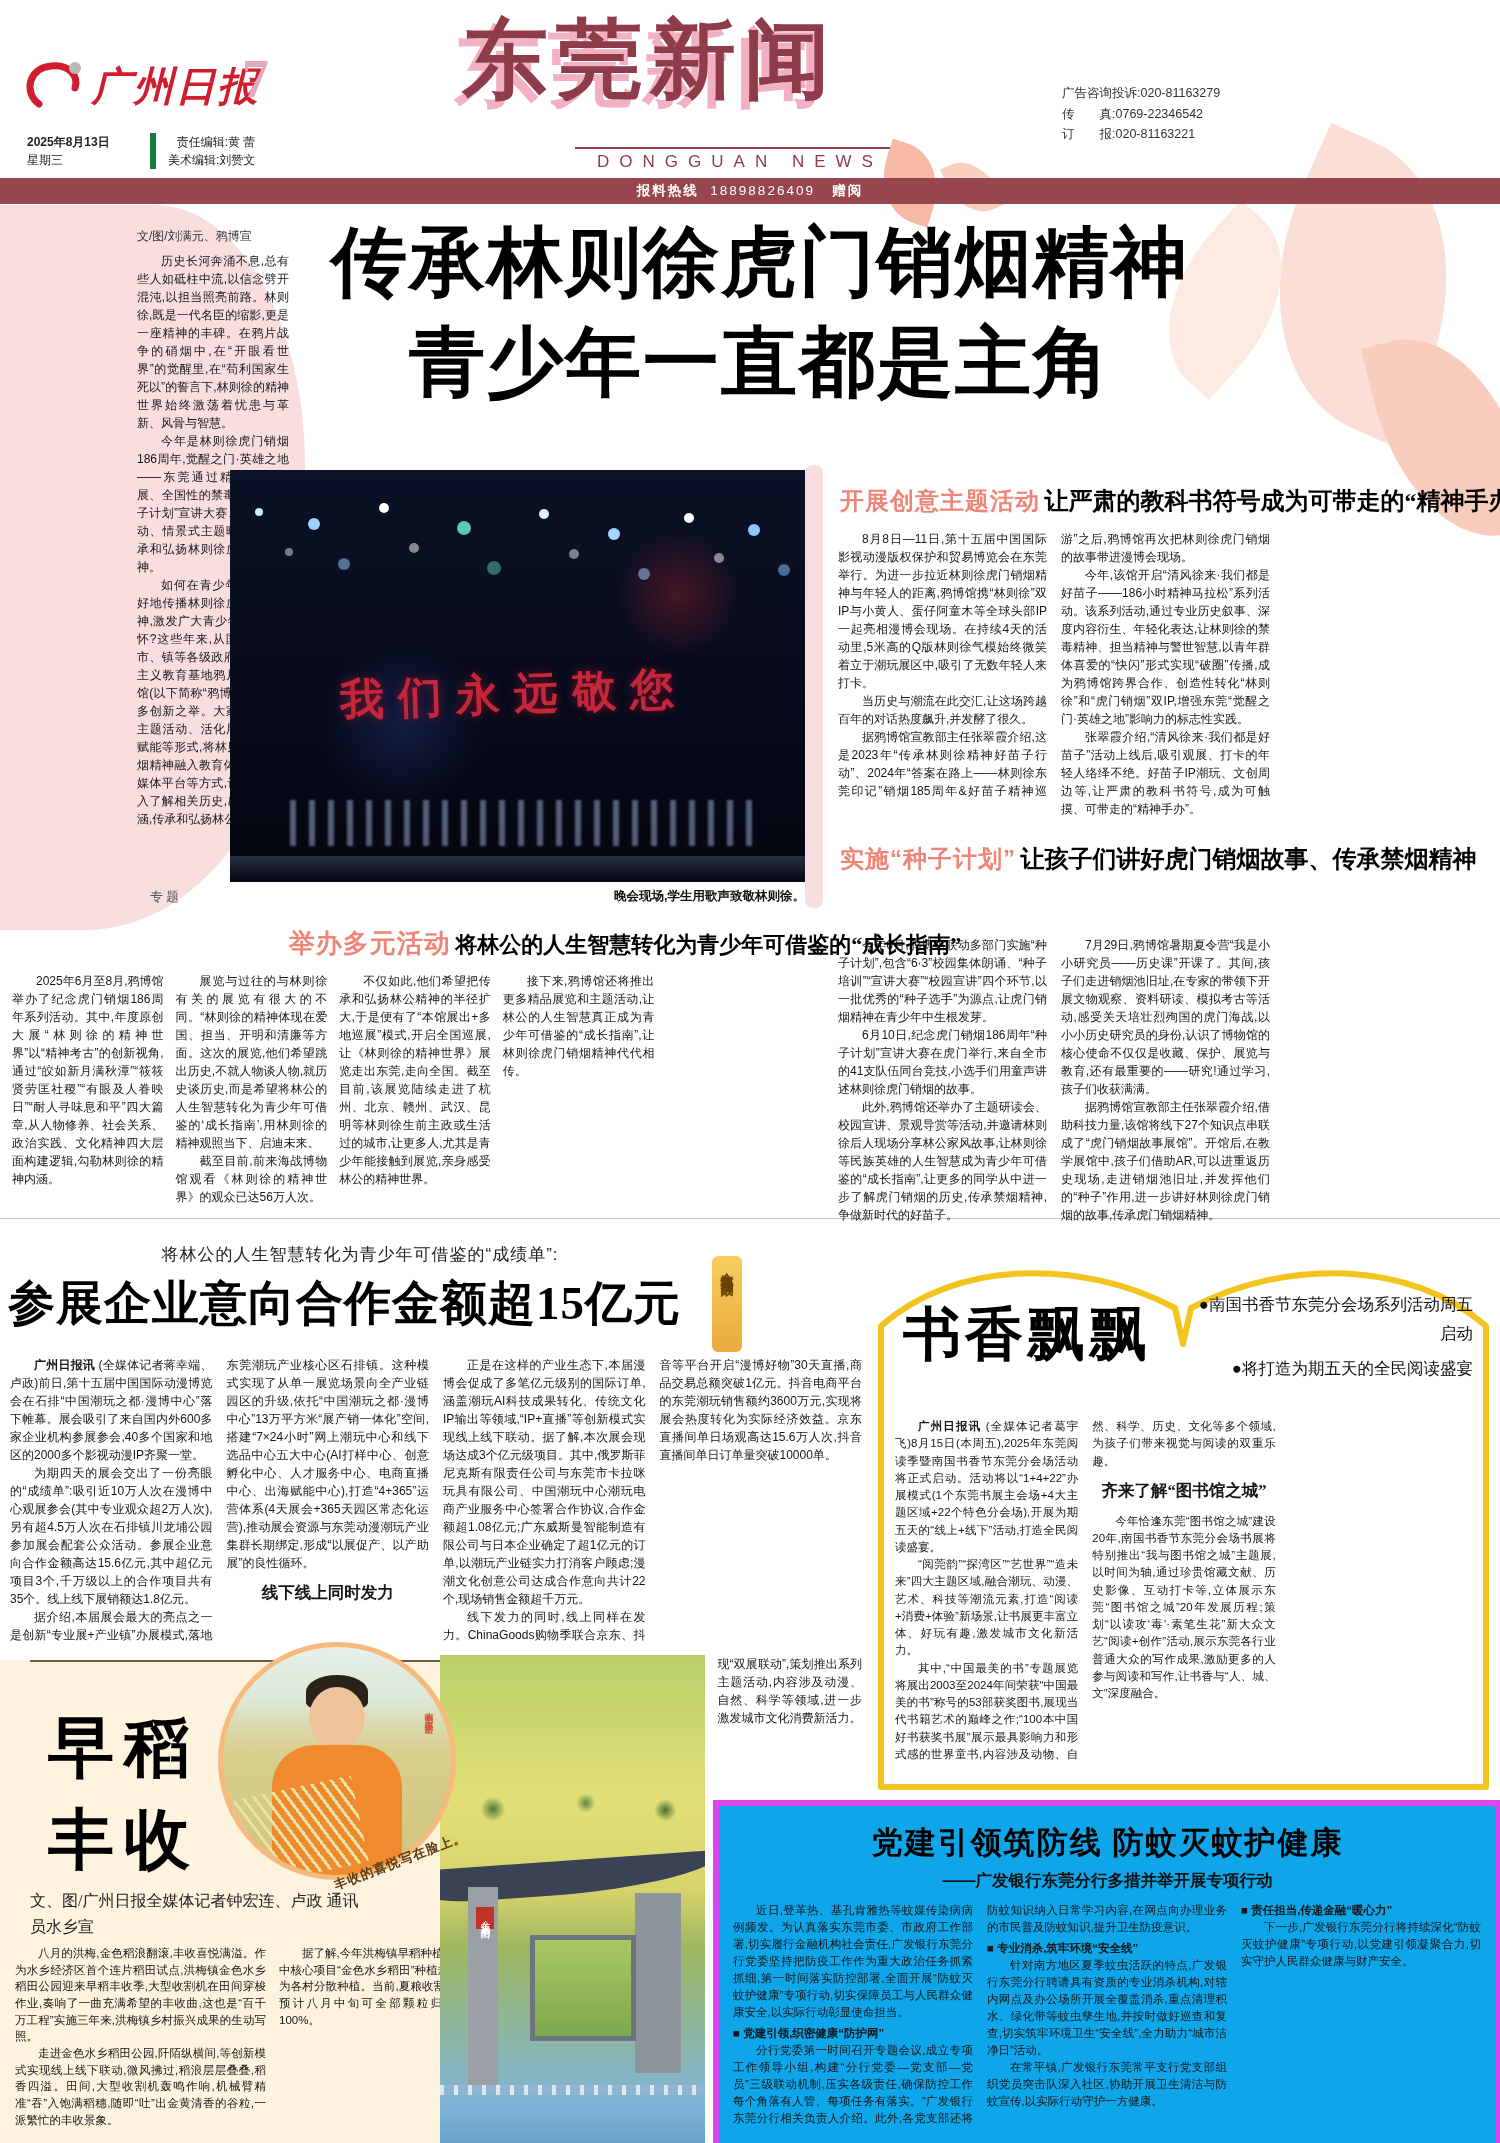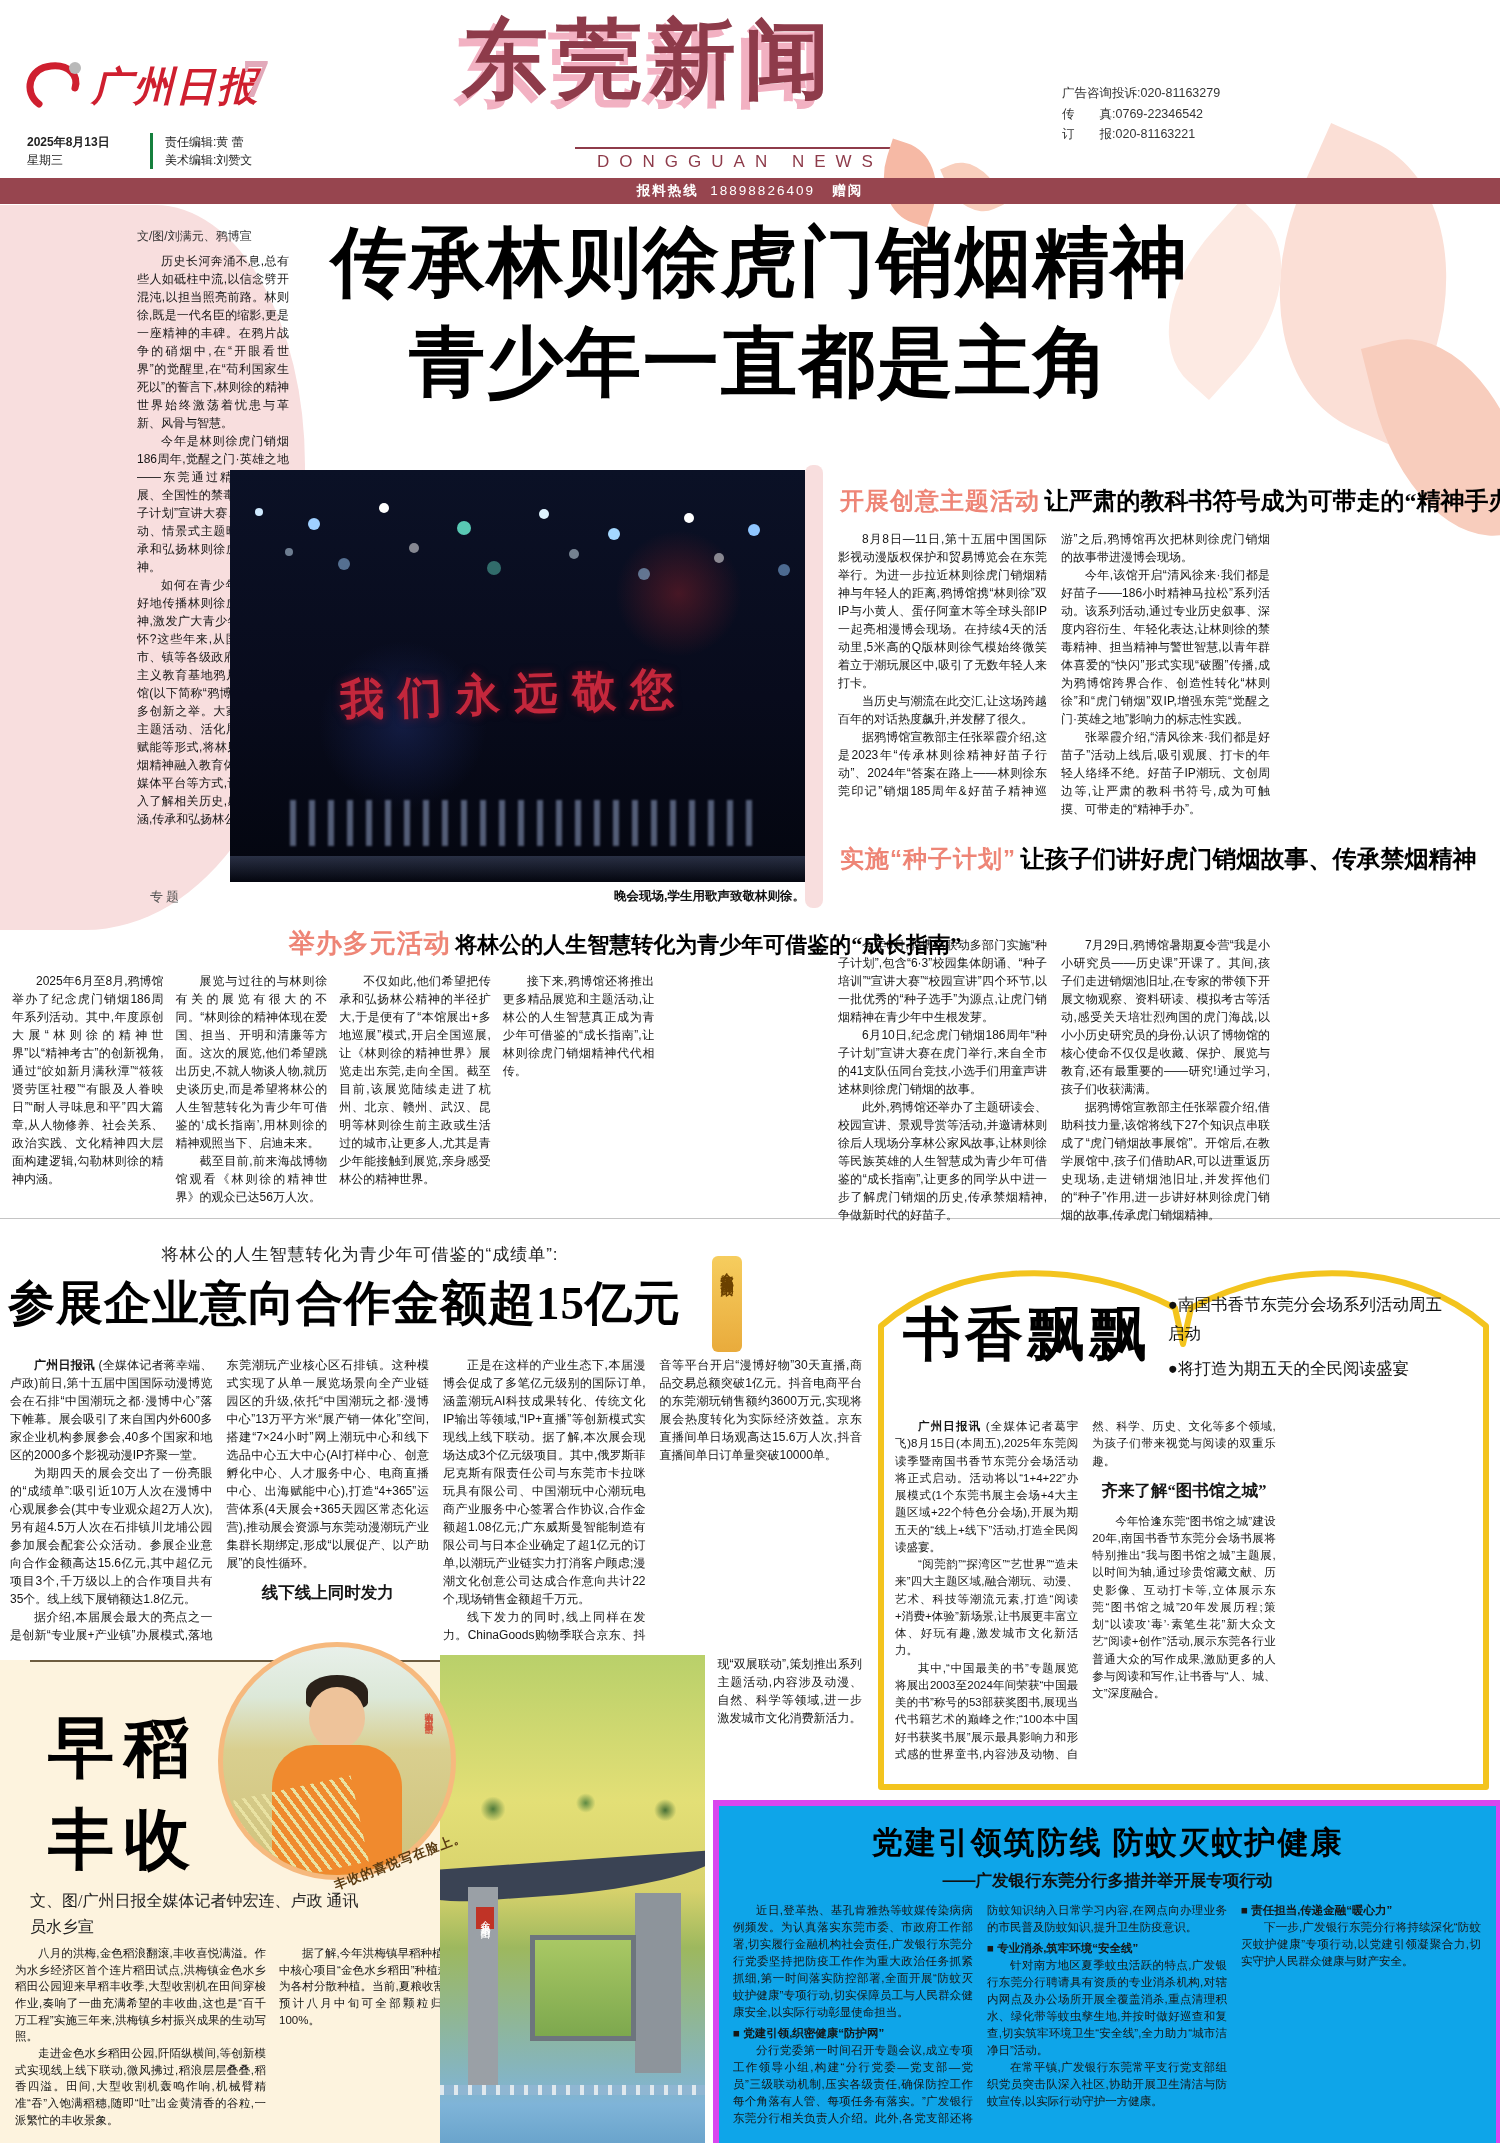--- a/index.html
+++ b/index.html
@@ -4,21 +4,21 @@
 <style>
   html,body{margin:0;padding:0;}
   body{width:1500px;height:2143px;position:relative;background:#fff;overflow:hidden;
        font-family:"Liberation Sans",sans-serif;color:#111;}
   .abs{position:absolute;}
   
   .logo-script{font-family:"Liberation Serif",serif;font-weight:bold;font-style:italic;
        color:#cf1f2f;font-size:40px;letter-spacing:2px;}
   .page-num{font-family:"Liberation Serif",serif;font-weight:bold;color:#e2a9ba;font-size:54px;}
   .meta-small{font-size:12px;color:#222;line-height:1.5;}
-  .editor-block{border-left:3px solid #15803d;padding-left:12px;}
+  .editor-block{border-left:6px solid #15803d;padding-left:12px;text-align:right;}
   .section-title{font-family:"Liberation Serif",serif;font-weight:bold;font-size:86px;
        color:#8e3b4a;letter-spacing:8px;text-shadow:-8px 8px 0 #f2b1c2;white-space:nowrap;}
   .section-en{color:#8e3b4a;font-size:17px;letter-spacing:10px;text-align:center;}
   .section-line{background:#8e3b4a;height:2px;}
   .contact{font-size:12.5px;color:#333;line-height:1.65;}
   .hotbar{background:#97454f;color:#fff;font-size:13.5px;text-align:center;line-height:26px;letter-spacing:2px;}
   
   .pinkblob{background:#f8dede;}
   .petal{border-radius:0 75% 0 75%;}
   
@@ -219,21 +219,21 @@
 <div class="abs bodytext cols2" style="left:560px;top:1655px;width:302px;height:138px;z-index:1;">
     <p class="colhead">双展联动激发新活力</p>
     <p>围绕“书香筑梦,共享未来”的主题,本届漫博会还与南国书香节东莞分会场实现“双展联动”,策划推出系列主题活动,内容涉及动漫、自然、科学等领域,进一步激发城市文化消费新活力。</p>
   </div>
 
 <div class="abs" style="left:875px;top:1228px;width:617px;height:565px;z-index:1;">
   <svg width="617" height="565" viewBox="0 0 617 565" style="position:absolute;left:0;top:0;">
     <path d="M6,98 C80,32 205,30 300,80 L308,116 L316,80 C411,30 536,32 611,98 L611,559 L6,559 Z" fill="none" stroke="#f3c41e" stroke-width="6" stroke-linejoin="round" stroke-linecap="round"></path>
   </svg>
   <div class="abs book-title" style="left:28px;top:68px;">书香飘飘</div>
-  <div class="abs book-bullets" style="left:293px;top:62px;width:290px;">
+  <div class="abs book-bullets" style="left:308px;top:62px;width:290px;text-align:right;">
       <p>●南国书香节东莞分会场系列活动周五启动</p>
       <p>●将打造为期五天的全民阅读盛宴</p>
     </div>
   <div class="abs bodytext cols3" style="left:20px;top:190px;width:578px;height:352px;font-size:11.5px;">
       <p><b>广州日报讯</b> (全媒体记者葛宇飞)8月15日(本周五),2025年东莞阅读季暨南国书香节东莞分会场活动将正式启动。活动将以“1+4+22”办展模式(1个东莞书展主会场+4大主题区域+22个特色分会场),开展为期五天的“线上+线下”活动,打造全民阅读盛宴。</p>
       <p>“阅莞韵”“探湾区”“艺世界”“造未来”四大主题区域,融合潮玩、动漫、艺术、科技等潮流元素,打造“阅读+消费+体验”新场景,让书展更丰富立体、好玩有趣,激发城市文化新活力。</p>
       <p>其中,“中国最美的书”专题展览将展出2003至2024年间荣获“中国最美的书”称号的53部获奖图书,展现当代书籍艺术的巅峰之作;“100本中国好书获奖书展”展示最具影响力和形式感的世界童书,内容涉及动物、自然、科学、历史、文化等多个领域,为孩子们带来视觉与阅读的双重乐趣。</p>
       <p class="colhead">齐来了解“图书馆之城”</p>
       <p>今年恰逢东莞“图书馆之城”建设20年,南国书香节东莞分会场书展将特别推出“我与图书馆之城”主题展,以时间为轴,通过珍贵馆藏文献、历史影像、互动打卡等,立体展示东莞“图书馆之城”20年发展历程;策划“以读攻‘毒’·素笔生花”新大众文艺“阅读+创作”活动,展示东莞各行业普通大众的写作成果,激励更多的人参与阅读和写作,让书香与“人、城、文”深度融合。</p>
     </div>

